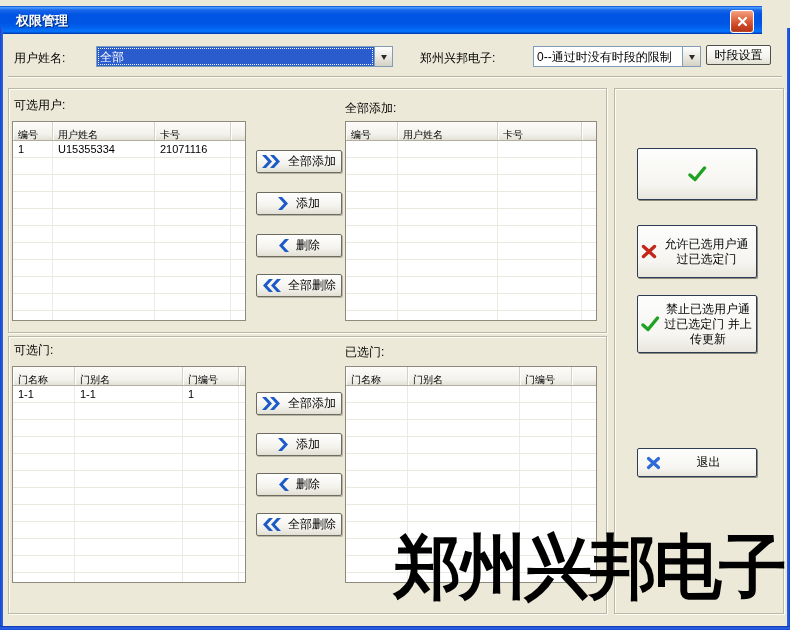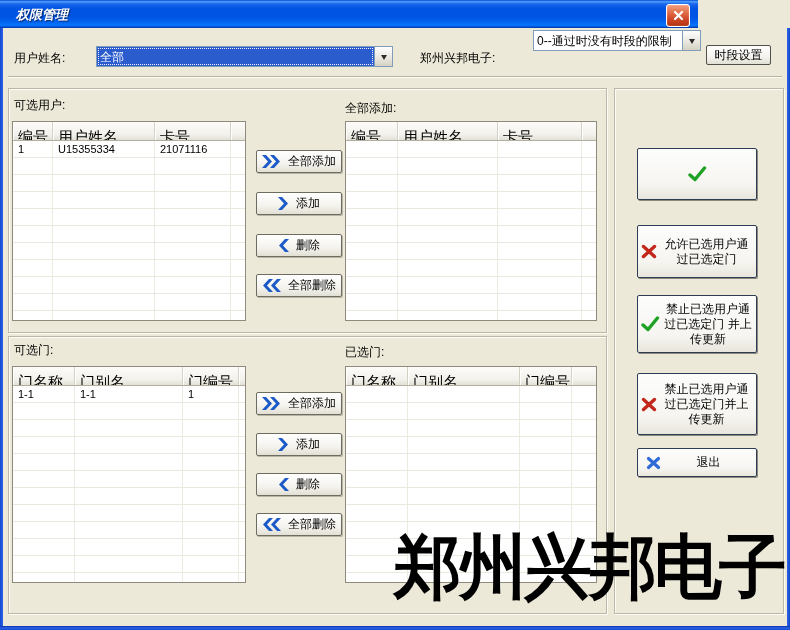--- a/index.html
+++ b/index.html
@@ -1,20 +1,20 @@
 <!DOCTYPE html>
 <html><head>
 <meta charset="utf-8">
 <style>
   html,body{margin:0;padding:0;background:#fff;}
   .screen{position:relative;width:790px;height:630px;background:#ECE9D8;overflow:hidden;
           font-family:"Liberation Sans","DejaVu Sans",sans-serif;color:#000;}
   
-  .titlebar{position:absolute;left:0;top:0;width:698px;height:28px;
-    background:linear-gradient(180deg,#0A3BBF 0%,#2E7CF2 3%,#4AA0FF 6%,#1B66EA 14%,#0054E3 30%,#0054E3 60%,#0262EE 78%,#0575FE 90%,#0153D6 96%,#02329A 100%);font-style:italic;}
+  .titlebar{position:absolute;left:0;top:6px;width:762px;height:28px;
+    background:linear-gradient(180deg,#0A3BBF 0%,#2E7CF2 3%,#4AA0FF 6%,#1B66EA 14%,#0054E3 30%,#0054E3 60%,#0262EE 78%,#0575FE 90%,#0153D6 96%,#02329A 100%);}
   .title-text{position:absolute;left:16px;top:6px;font-size:13px;font-weight:bold;color:#fff;
     text-shadow:1px 1px 1px rgba(0,0,0,.55);}
   .close-btn{position:absolute;right:8px;top:4px;width:22px;height:21px;border:1px solid #fff;border-radius:3px;
     background:linear-gradient(180deg,#F3A183 0%,#E06844 40%,#CC4425 70%,#B03415 100%);
     display:flex;align-items:center;justify-content:center;box-shadow:inset 0 0 1px #FFD9C9;}
   .frame{position:absolute;background:linear-gradient(90deg,#1347CE,#2E66E8);z-index:60;}
   .frame.l{left:0;top:28px;width:3px;height:602px;}
   .frame.r{right:0;top:28px;width:3px;height:602px;background:linear-gradient(90deg,#2E66E8,#1347CE);}
   .frame.b{left:0;bottom:0;width:790px;height:4px;background:linear-gradient(180deg,#0A2FA8,#2E66E8 50%,#1347CE);}
   
@@ -31,21 +31,21 @@
      background:linear-gradient(180deg,#FFFFFF,#F4F3EE 60%,#E2E0D4);
      display:flex;align-items:center;justify-content:center;font-size:12px;}
   .chev-btn{left:256px;width:86px;height:23px;gap:7px;border-color:#6E6C60;box-shadow:1px 1px 0 rgba(120,117,105,.45);}
   .action-btn{left:637px;width:120px;border-color:#2F3C55;box-shadow:1px 1px 0 #8B887C;
      background:linear-gradient(180deg,#FDFDFC,#F6F5F1 70%,#E8E6DC);padding:2px 3px;gap:3px;}
   .action-btn .txt{flex:1;text-align:center;line-height:15px;font-size:12px;}
   
   .xp-table{position:absolute;background:#fff;border:1px solid #8E8B7E;overflow:hidden;box-sizing:border-box;}
   .thead{display:flex;height:18px;background:linear-gradient(180deg,#FDFCFA,#F2F1EB 70%,#E3E1D6);
      border-bottom:1px solid #B2AFA1;position:relative;z-index:2;}
-  .th{box-sizing:border-box;padding:6px 0 0 5px;font-size:15px;border-right:1px solid #D4D1C5;
+  .th{box-sizing:border-box;padding:6px 0 0 5px;font-size:10px;border-right:1px solid #D4D1C5;
      box-shadow:inset 1px 0 0 #fff;white-space:nowrap;overflow:hidden;flex:0 0 auto;}
   .tbody{position:relative;height:calc(100% - 19px);overflow:hidden;}
   .tr{height:17px;border-bottom:1px solid #EBE9DF;display:flex;position:relative;z-index:1;box-sizing:border-box;}
   .td{font-size:11px;padding:2px 0 0 5px;box-sizing:border-box;white-space:nowrap;overflow:hidden;flex:0 0 auto;}
   .vline{position:absolute;top:0;bottom:0;width:1px;background:#EDEBE1;z-index:0;}
   
   .icon{display:inline-flex;flex:0 0 auto;}
   
   .watermark{position:absolute;right:6px;top:522px;z-index:50;font-size:70px;font-weight:bold;
      letter-spacing:-3px;line-height:1.3;color:#000;white-space:nowrap;transform:scaleX(.97);transform-origin:right;}
@@ -71,21 +71,21 @@
 
   <span class="lbl" style="left:14px;top:50px;">用户姓名:</span>
   <div class="combo" style="left:88px;top:46px;width:297px;">
     <span class="combo-text selected">全部</span>
     <span class="combo-arrow">
         <span class="tri-down"></span>
       </span>
   </div>
 
   <span class="lbl" style="left:420px;top:50px;">郑州兴邦电子:</span>
-  <div class="combo" style="left:525px;top:30px;width:168px;">
+  <div class="combo" style="left:525px;top:46px;width:168px;">
     <span class="combo-text">0--通过时没有时段的限制</span>
     <span class="combo-arrow">
         <span class="tri-down"></span>
       </span>
   </div>
 
   <div class="xp-btn" style="left:706px;top:45px;width:65px;height:20px;">
     <span>时段设置</span>
   </div>
 
@@ -297,28 +297,20 @@
     <span class="txt">允许已选用户通过已选定门</span>
   </div>
   <div class="xp-btn action-btn" style="top:295px;height:58px;">
     <span class="icon">
       <svg width="19" height="16" viewBox="0 0 19 16">
           <path d="M2 9 L7 13.5 L16.5 2" stroke="#1FA223" stroke-width="3.4" fill="none" stroke-linecap="round" stroke-linejoin="round"></path>
         </svg>
     </span>
     <span class="txt">禁止已选用户通过已选定门 并上传更新</span>
   </div>
-  <div class="xp-btn action-btn" style="top:373px;height:62px;">
-    <span class="icon">
-      <svg width="16" height="15" viewBox="0 0 16 15">
-          <path d="M2.5 2.5 L13.5 12.5 M13.5 2.5 L2.5 12.5" stroke="#C3271B" stroke-width="3.4" stroke-linecap="round"></path>
-        </svg>
-    </span>
-    <span class="txt">禁止已选用户通过已选定门并上传更新</span>
-  </div>
   <div class="xp-btn action-btn" style="top:448px;height:29px;">
     <span class="icon" style="margin-left:5px;">
       <svg width="15" height="14" viewBox="0 0 15 14">
           <path d="M2.5 2.5 L12.5 11.5 M12.5 2.5 L2.5 11.5" stroke="#2F6AD9" stroke-width="3.2" stroke-linecap="round"></path>
         </svg>
     </span>
     <span class="txt">退出</span>
   </div>
 
   <div class="watermark">郑州兴邦电子</div>

